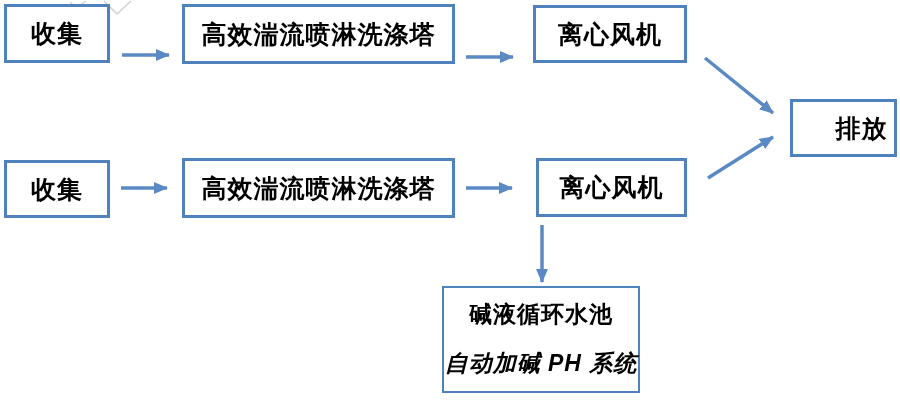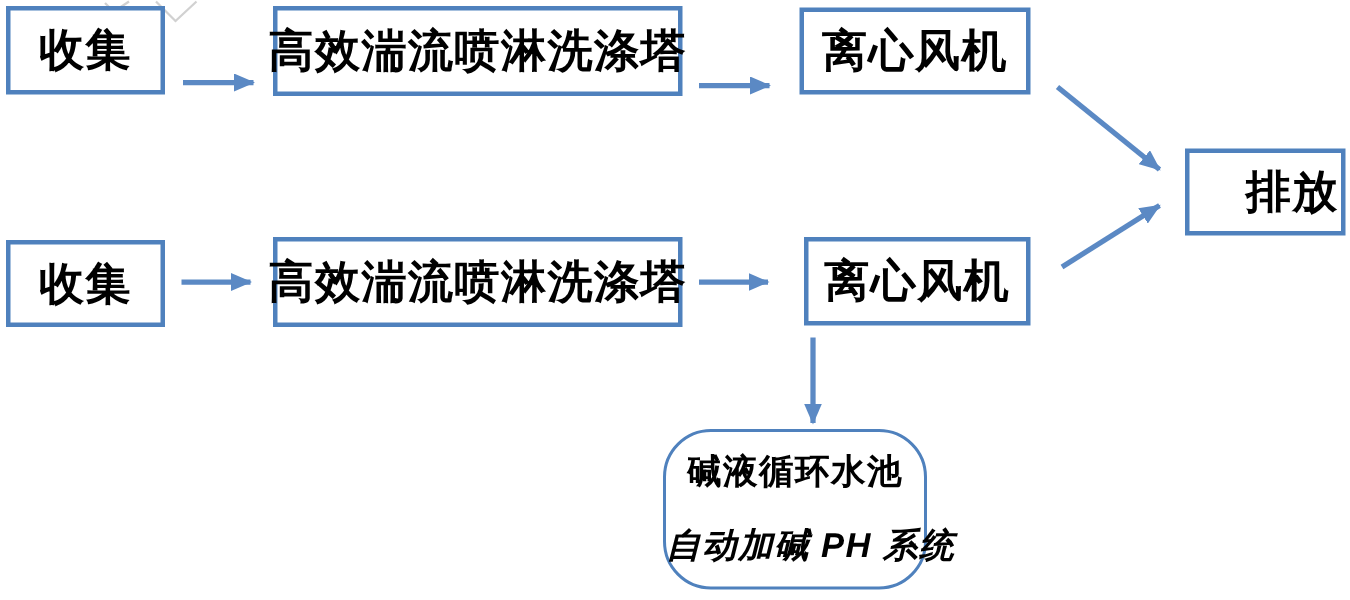--- a/index.html
+++ b/index.html
@@ -36,21 +36,21 @@
     fill: none;
     opacity: 0.9;
   }
   .node {
     position: absolute;
     box-sizing: border-box;
     border: 3px solid var(--box-border);
     background: var(--background);
     color: var(--text);
     font-weight: bold;
-    font-size: 30px;
+    font-size: 25px;
     display: flex;
     align-items: center;
     justify-content: center;
     text-align: center;
     letter-spacing: 1px;
     white-space: nowrap;
   }
   .node.pool {
     border-width: 2px;
     font-size: 23px;
@@ -116,18 +116,18 @@
   </div>
 
   <div class="node" style="left:536px; top:158px; width:151px; height:59px;">
     <span>离心风机</span>
   </div>
 
   <div class="node" style="left:790px; top:99px; width:107px; height:58px;padding-left:36px;">
     <span>排放</span>
   </div>
 
-  <div class="node pool" style="left:442px; top:286px; width:176px; height:107px;border-radius:32px;">
+  <div class="node pool" style="left:442px; top:286px; width:198px; height:107px;">
     <div class="pool-line l1">碱液循环水池</div>
     <div class="pool-line l2">自动加碱 PH 系统</div>
   </div>
 
 </div>
 
 </body></html>

